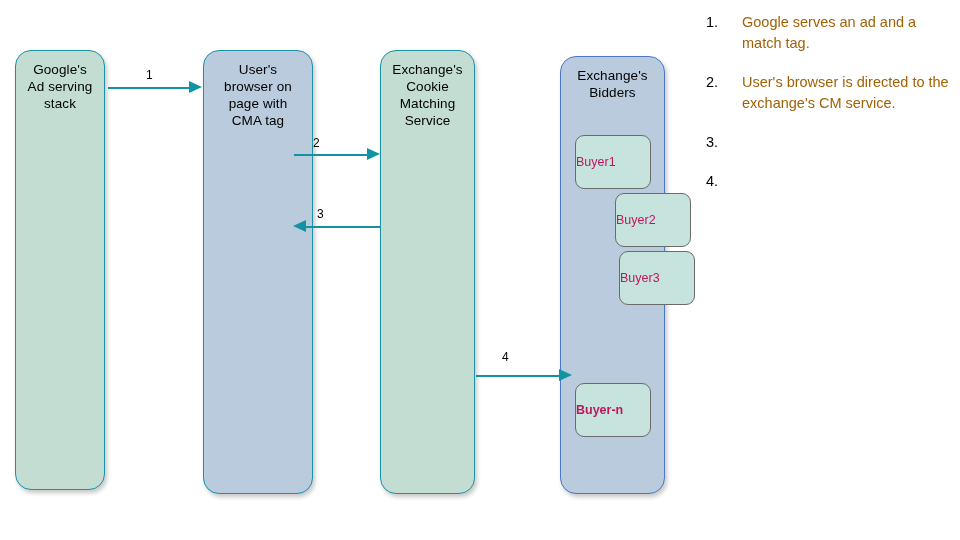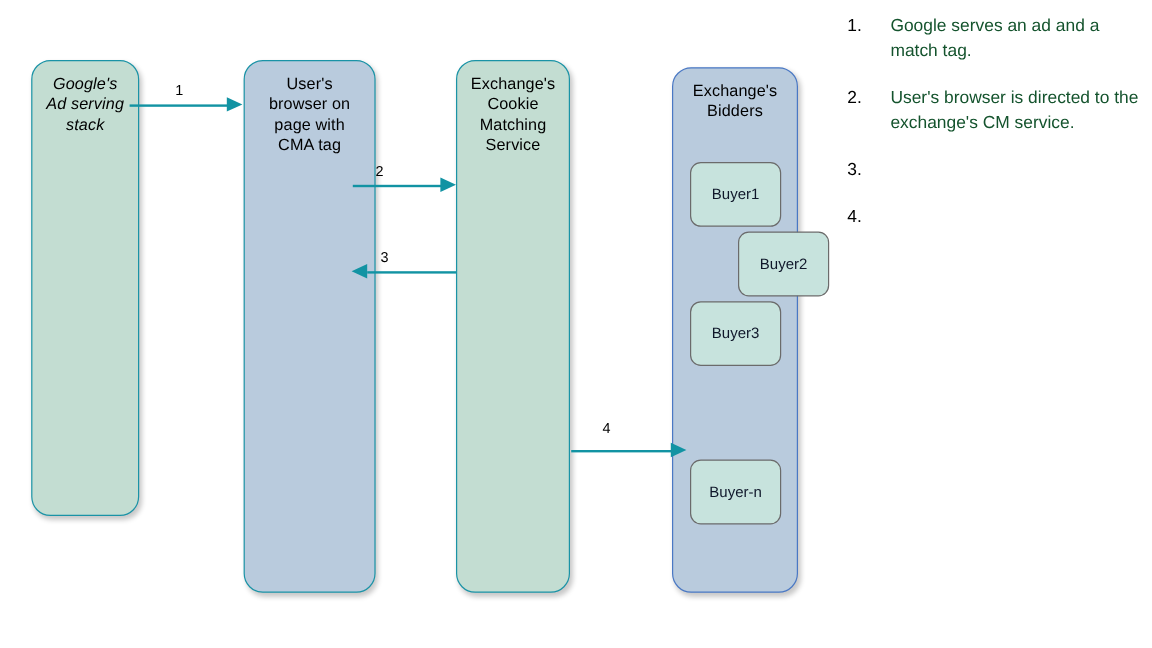--- a/index.html
+++ b/index.html
@@ -45,45 +45,45 @@
     border: 1.4px solid #4a78c4;
   }
   .lane-title {
     font-size: 13.5px;
     line-height: 17px;
     color: #000;
     white-space: pre-line;
     letter-spacing: 0.1px;
   }
 
-  #lane-google   { left: 26px;  top: 50px;  width: 90px;  height: 380px; font-style: italic; }
+  #lane-google   { left: 15px;  top: 50px;  width: 90px;  height: 440px; }
   #lane-browser  { left: 203px; top: 50px;  width: 110px;  height: 444px; }
   #lane-cms      { left: 380px; top: 50px;  width: 95px;  height: 444px; }
   #lane-bidders  { left: 560px; top: 56px;  width: 105px; height: 438px; }
 
   
   .buyer {
     position: absolute;
     box-sizing: border-box;
     left: 14px;
     width: 76px;
     height: 54px;
     background: #c7e3dd;
     border: 1px solid #6b6b6b;
     border-radius: 9px;
     display: flex;
     align-items: center;
-    justify-content: center;
+    justify-content: flex-start;
     font-size: 12.5px;
-    color: #0f172a;
+    color: #be185d;
   }
   #buyer-1 { top: 78px; }
   #buyer-2 { top: 136px; margin-left: 40px; }
-  #buyer-3 { top: 194px; }
-  #buyer-n { top: 326px; }
+  #buyer-3 { top: 194px; margin-left: 44px; }
+  #buyer-n { top: 326px; font-weight: bold; }
 
   
   .arrow-line {
     position: absolute;
     height: 0;
     border-top: 2.2px solid #1293a3;
   }
   .arrow-head {
     position: absolute;
     width: 0; height: 0;
@@ -136,21 +136,21 @@
     width: 36px;
     flex: 0 0 36px;
     font-size: 14.5px;
     line-height: 21px;
     color: #000;
   }
   .step-text {
     flex: 1 1 auto;
     font-size: 14.5px;
     line-height: 21px;
-    color: #14532d;
+    color: #a16207;
   }
 </style>
 </head>
 <body>
 
 <div id="canvas">
 
   <div class="lane lane-green" id="lane-google">
     <div class="lane-title">Google's
 Ad serving

